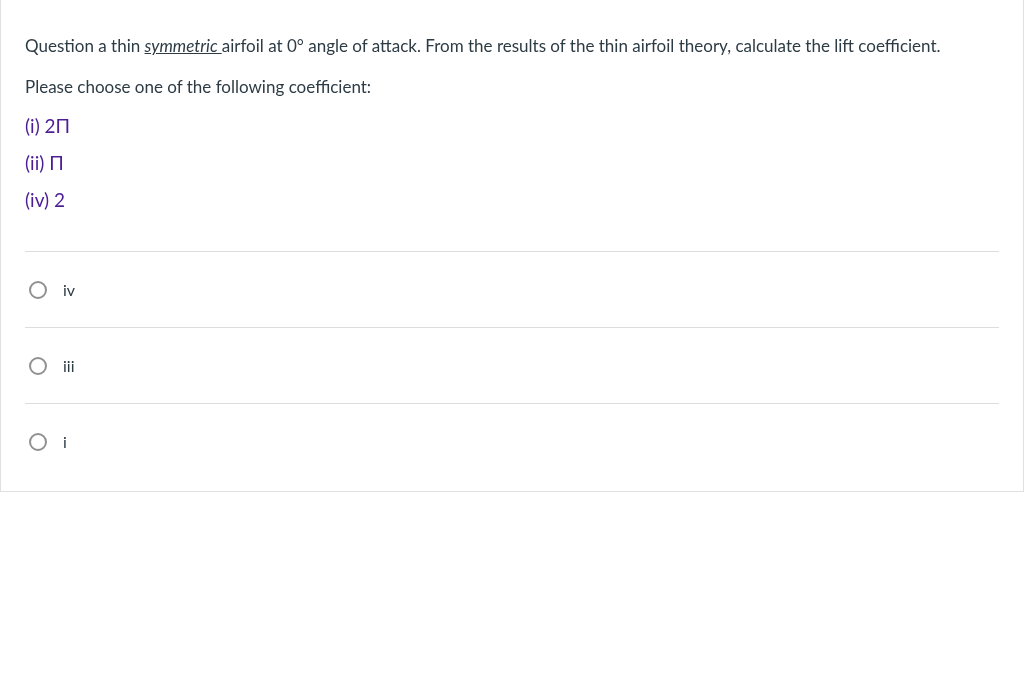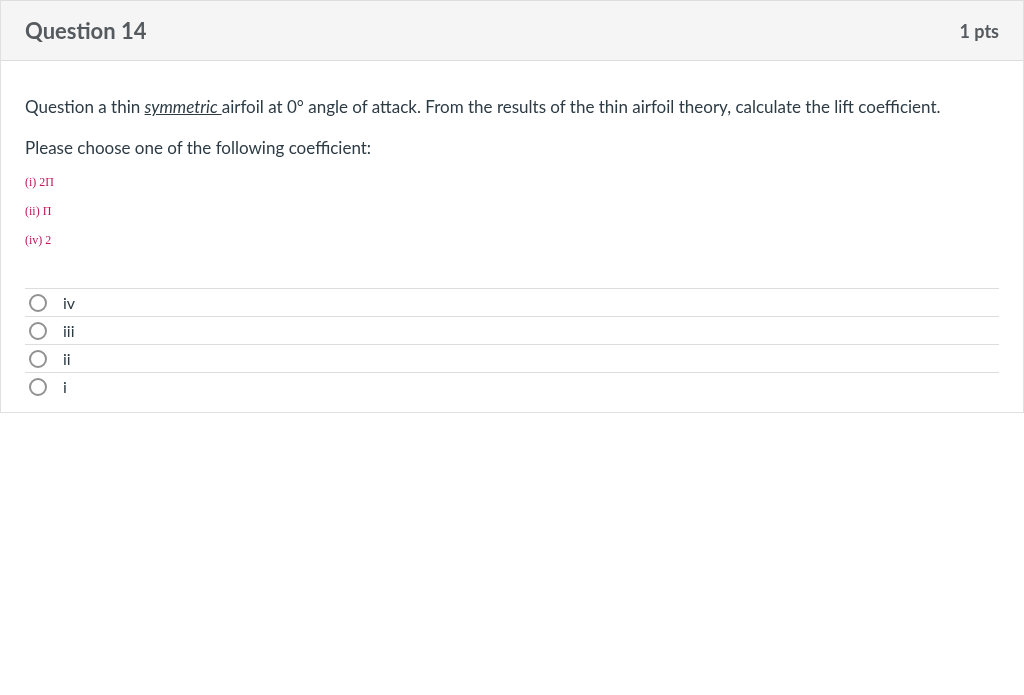--- a/index.html
+++ b/index.html
@@ -53,34 +53,33 @@
       color: #2d3b45;
       margin-bottom: 14px;
     }
     
     .question-text .underline {
       text-decoration: underline;
       font-style: italic;
     }
     
     .alt-line {
-      font-size: 12px;
-      color: #be185d;
+      font-size: 19px;
+      color: #4c1d95;
       margin-bottom: 14px;
-      font-family: Liberation Serif, serif;
     }
     
     .answers-section {
       margin-top: 40px;
     }
     
     .answer-row {
       display: flex;
       align-items: center;
-      padding: 4px 0;
+      padding: 28px 0;
       border-top: 1px solid #ddd;
     }
     
     .radio-outer {
       width: 18px;
       height: 18px;
       border: 2px solid #919191;
       border-radius: 50%;
       margin-right: 16px;
       margin-left: 4px;
@@ -91,24 +90,20 @@
     .answer-label {
       font-size: 16px;
       color: #2d3b45;
     }
   </style>
 </head>
 <body>
 
 <div class="question-container">
 
-  <div class="question-header">
-    <div class="question-title">Question 14</div>
-    <div class="question-points">1 pts</div>
-  </div>
 
   <div class="question-body">
 
     <p class="question-text">
       <span>Question a thin </span><span class="underline">symmetric </span><span>airfoil at 0° angle of attack. From the results of the thin airfoil theory, calculate the lift coefficient.</span>
     </p>
 
     <p class="question-text">Please choose one of the following coefficient:</p>
 
     <p class="alt-line">(i) 2Π</p>
@@ -120,24 +115,20 @@
       <div class="answer-row">
         <div class="radio-outer"></div>
         <span class="answer-label">iv</span>
       </div>
 
       <div class="answer-row">
         <div class="radio-outer"></div>
         <span class="answer-label">iii</span>
       </div>
 
-      <div class="answer-row">
-        <div class="radio-outer"></div>
-        <span class="answer-label">ii</span>
-      </div>
 
       <div class="answer-row">
         <div class="radio-outer"></div>
         <span class="answer-label">i</span>
       </div>
 
     </div>
 
   </div>
 

